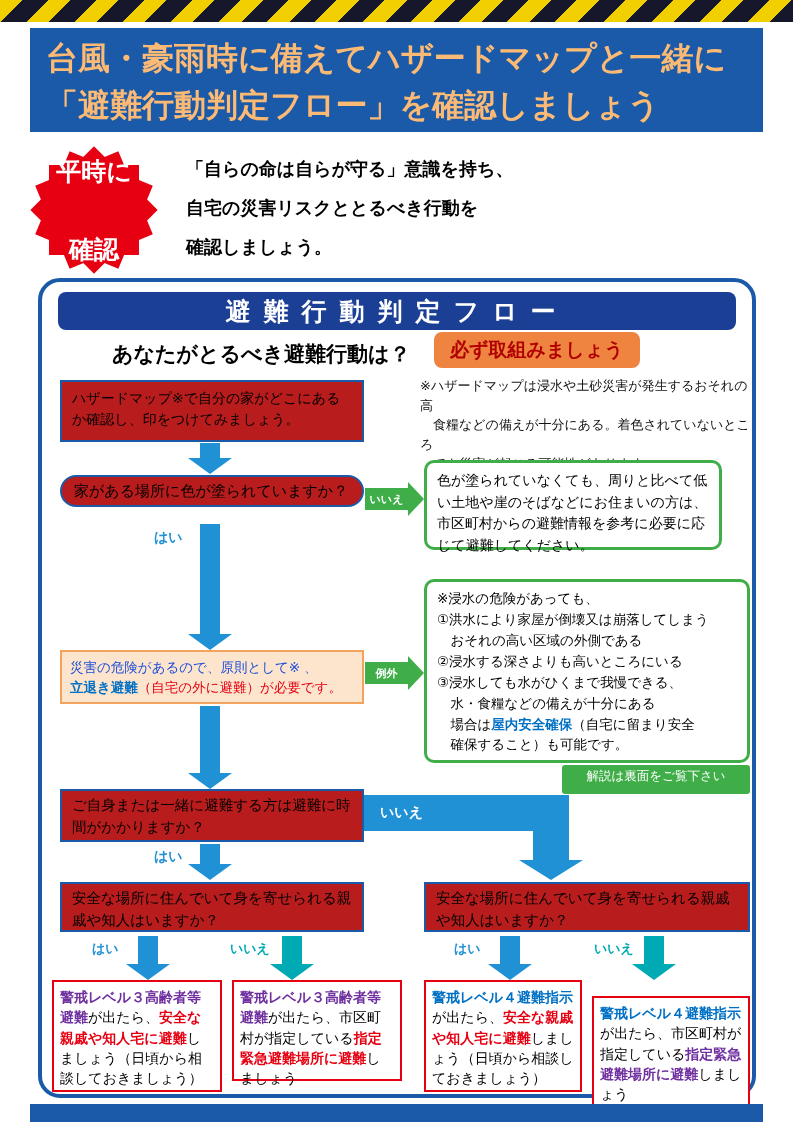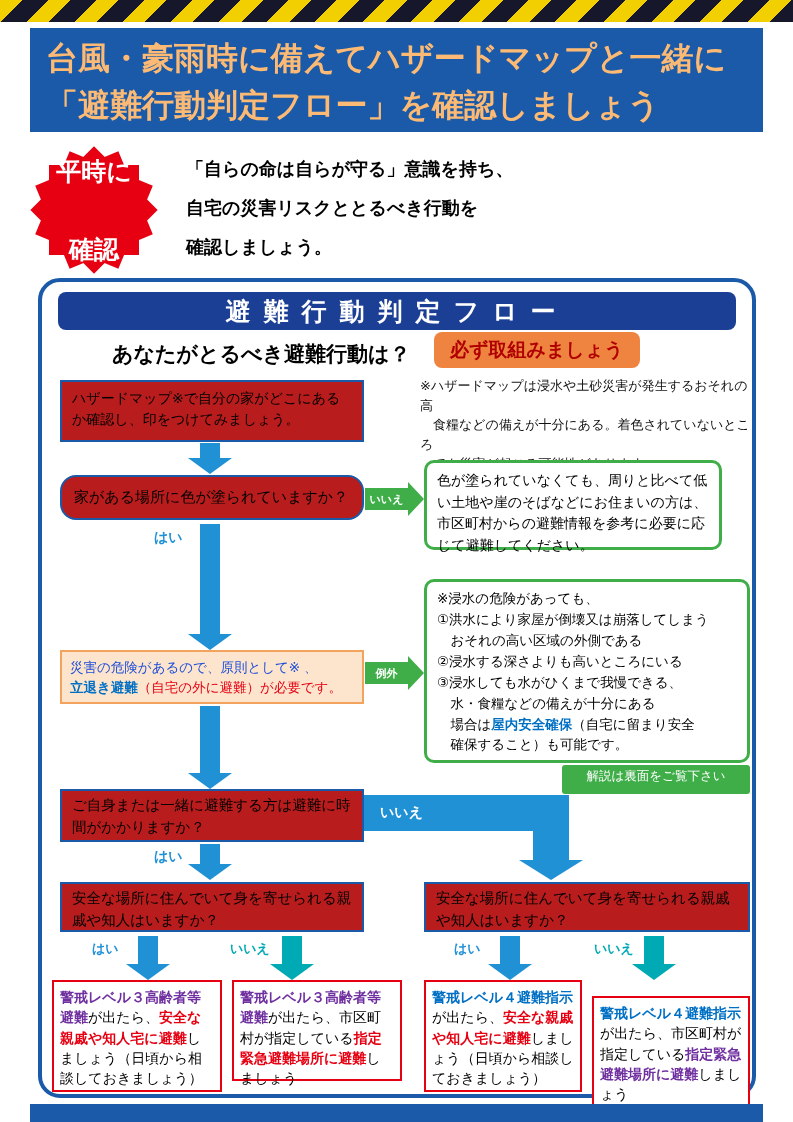--- a/index.html
+++ b/index.html
@@ -101,21 +101,21 @@
     <div class="box" style="left:18px;top:98px;width:304px;height:62px;">ハザードマップ※で自分の家がどこにあるか確認し、印をつけてみましょう。</div>
     <div class="note" style="left:378px;top:94px;width:332px;">※ハザードマップは浸水や土砂災害が発生するおそれの高
 　食糧などの備えが十分にある。着色されていないところ
 　でも災害が起こる可能性があります。</div>
 
     <div class="arrow-down blue" style="left:146px;top:161px;height:31px;">
       <div class="shaft"></div>
       <div class="head"></div>
     </div>
 
-    <div class="box rounded" style="left:18px;top:193px;width:304px;height:45px;">家がある場所に色が塗られていますか？</div>
+    <div class="box rounded" style="left:18px;top:193px;width:304px;height:32px;">家がある場所に色が塗られていますか？</div>
 
     <div class="arrow-right green" style="left:323px;top:200px;width:59px;">
       <div class="shaft">
         <span class="on-arrow">いいえ</span>
       </div>
       <div class="head"></div>
     </div>
 
     <div class="gbox" style="left:382px;top:178px;width:298px;height:90px;font-size:14px;">色が塗られていなくても、周りと比べて低い土地や崖のそばなどにお住まいの方は、市区町村からの避難情報を参考に必要に応じて避難してください。</div>
 

